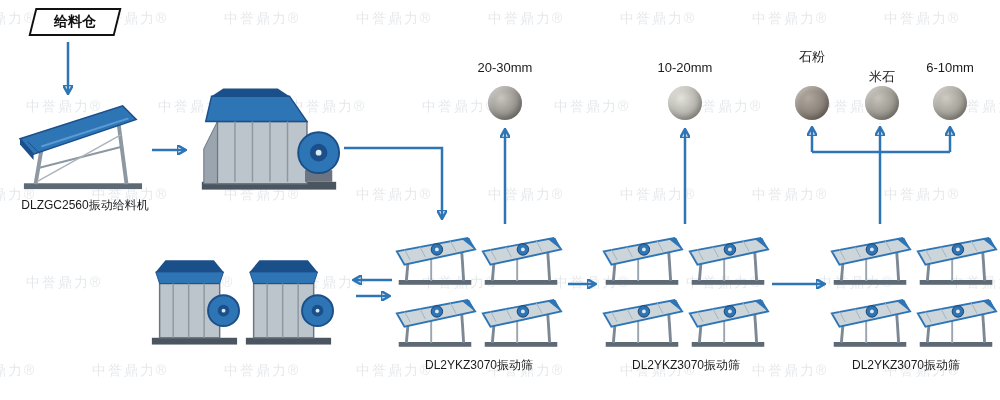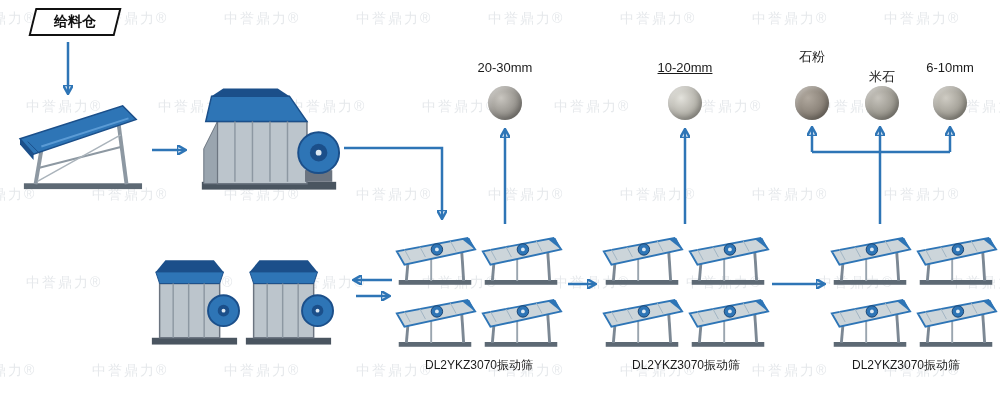--- a/index.html
+++ b/index.html
@@ -168,20 +168,21 @@
     <path d="M950,152 L950,128" marker-end="url(#ah)"></path>
   </svg>
 
   <div class="feedbin">
     <span>给料仓</span>
   </div>
 
   <svg class="mach" style="left:14px; top:100px;" width="136" height="92">
     <use href="#sym-feeder"></use>
   </svg>
+  <div class="label" style="left:10px; top:199px; width:150px;">DLZGC2560振动给料机</div>
 
   <svg class="mach" style="left:196px; top:84px;" width="146" height="110">
     <use href="#sym-crusher-big"></use>
   </svg>
 
   <svg class="mach" style="left:148px; top:252px;" width="92" height="96">
     <use href="#sym-crusher-small"></use>
   </svg>
   <svg class="mach" style="left:242px; top:252px;" width="92" height="96">
     <use href="#sym-crusher-small"></use>
@@ -231,21 +232,21 @@
       </svg>
     <svg class="screen-unit" style="left:86px; top:62px;">
         <use href="#sym-screen"></use>
       </svg>
   </div>
   <div class="label" style="left:820px; top:359px; width:172px;">DL2YKZ3070振动筛</div>
 
   <div class="prod-label" style="left:465px; top:60px;">20-30mm</div>
   <div class="prod-circle c-20-30" style="left:488px; top:86px;"></div>
 
-  <div class="prod-label" style="left:645px; top:60px;text-decoration:underline;">10-20mm</div>
+  <div class="prod-label" style="left:645px; top:60px;">10-20mm</div>
   <div class="prod-circle c-10-20" style="left:668px; top:86px;"></div>
 
   <div class="prod-label" style="left:772px; top:48px;">石粉</div>
   <div class="prod-circle c-shifen" style="left:795px; top:86px;"></div>
 
   <div class="prod-label" style="left:842px; top:68px;">米石</div>
   <div class="prod-circle c-mishi" style="left:865px; top:86px;"></div>
 
   <div class="prod-label" style="left:910px; top:60px;">6-10mm</div>
   <div class="prod-circle c-0-10" style="left:933px; top:86px;"></div>

